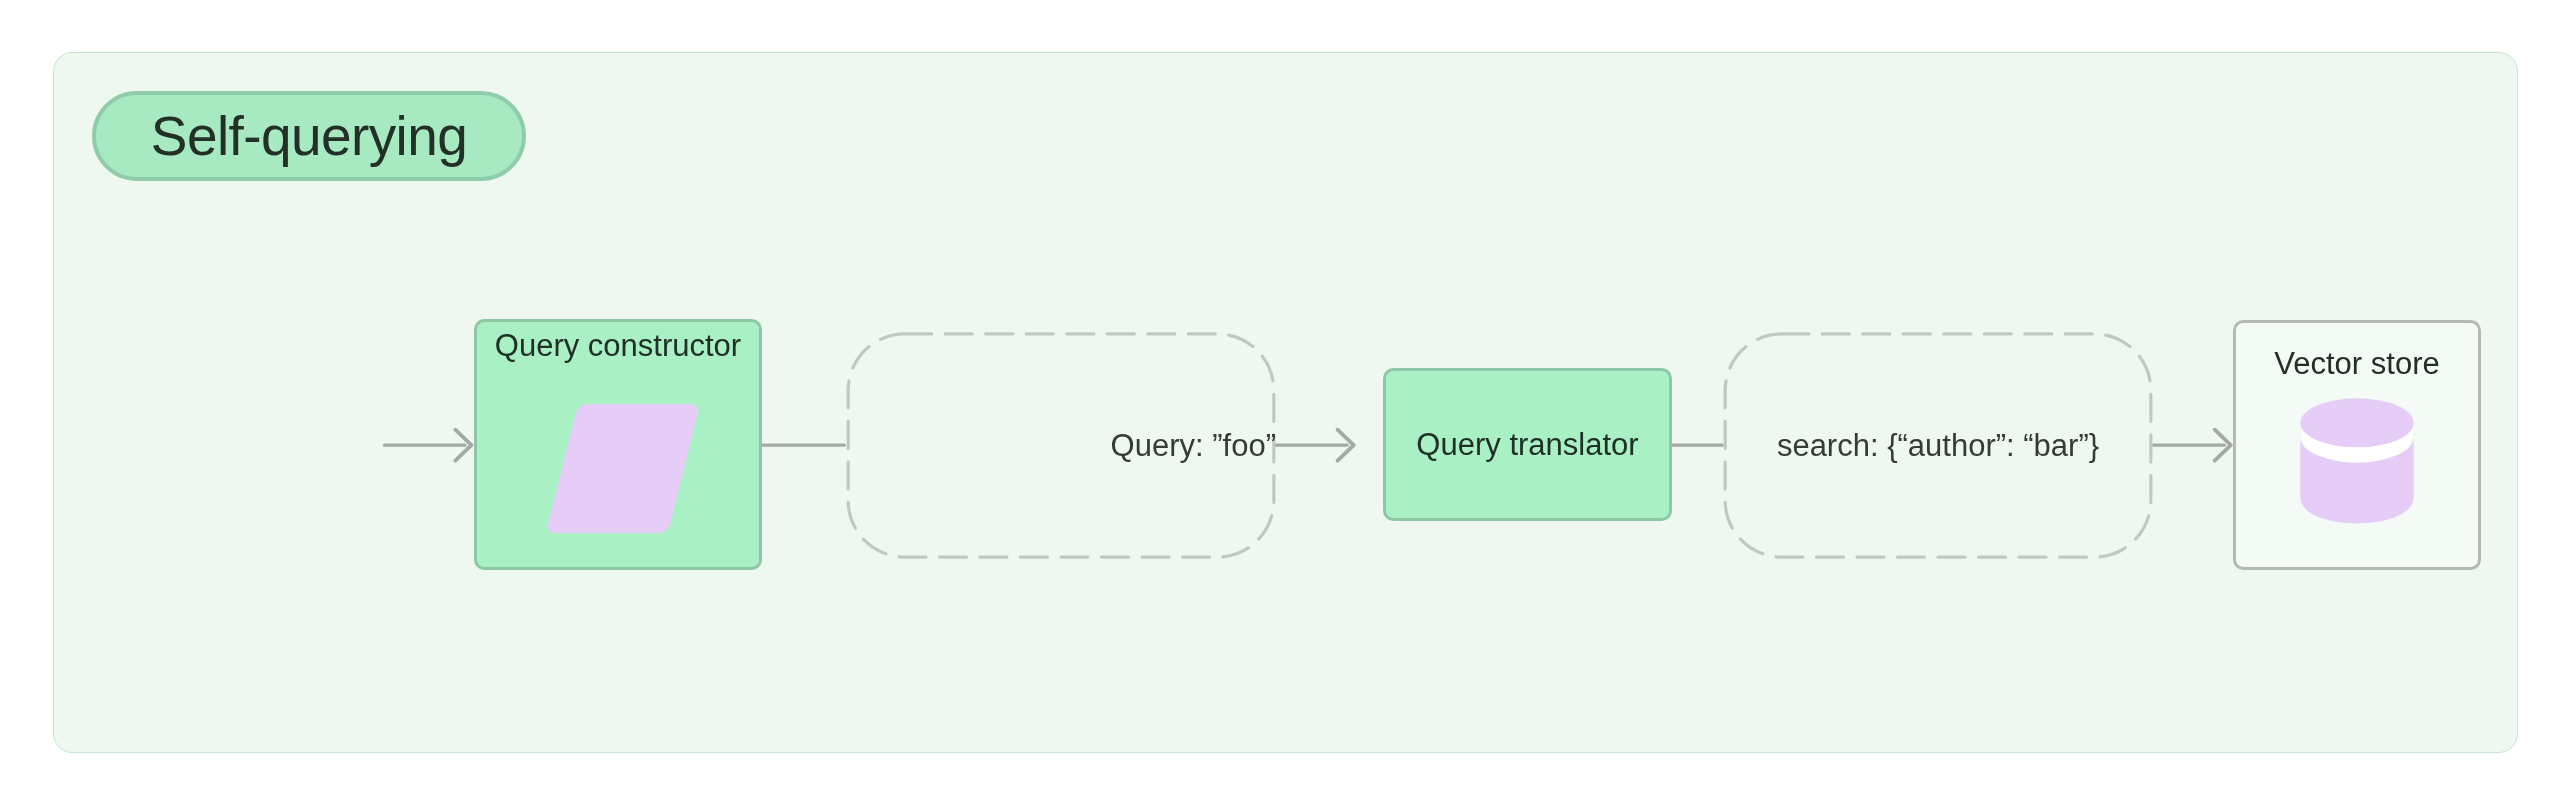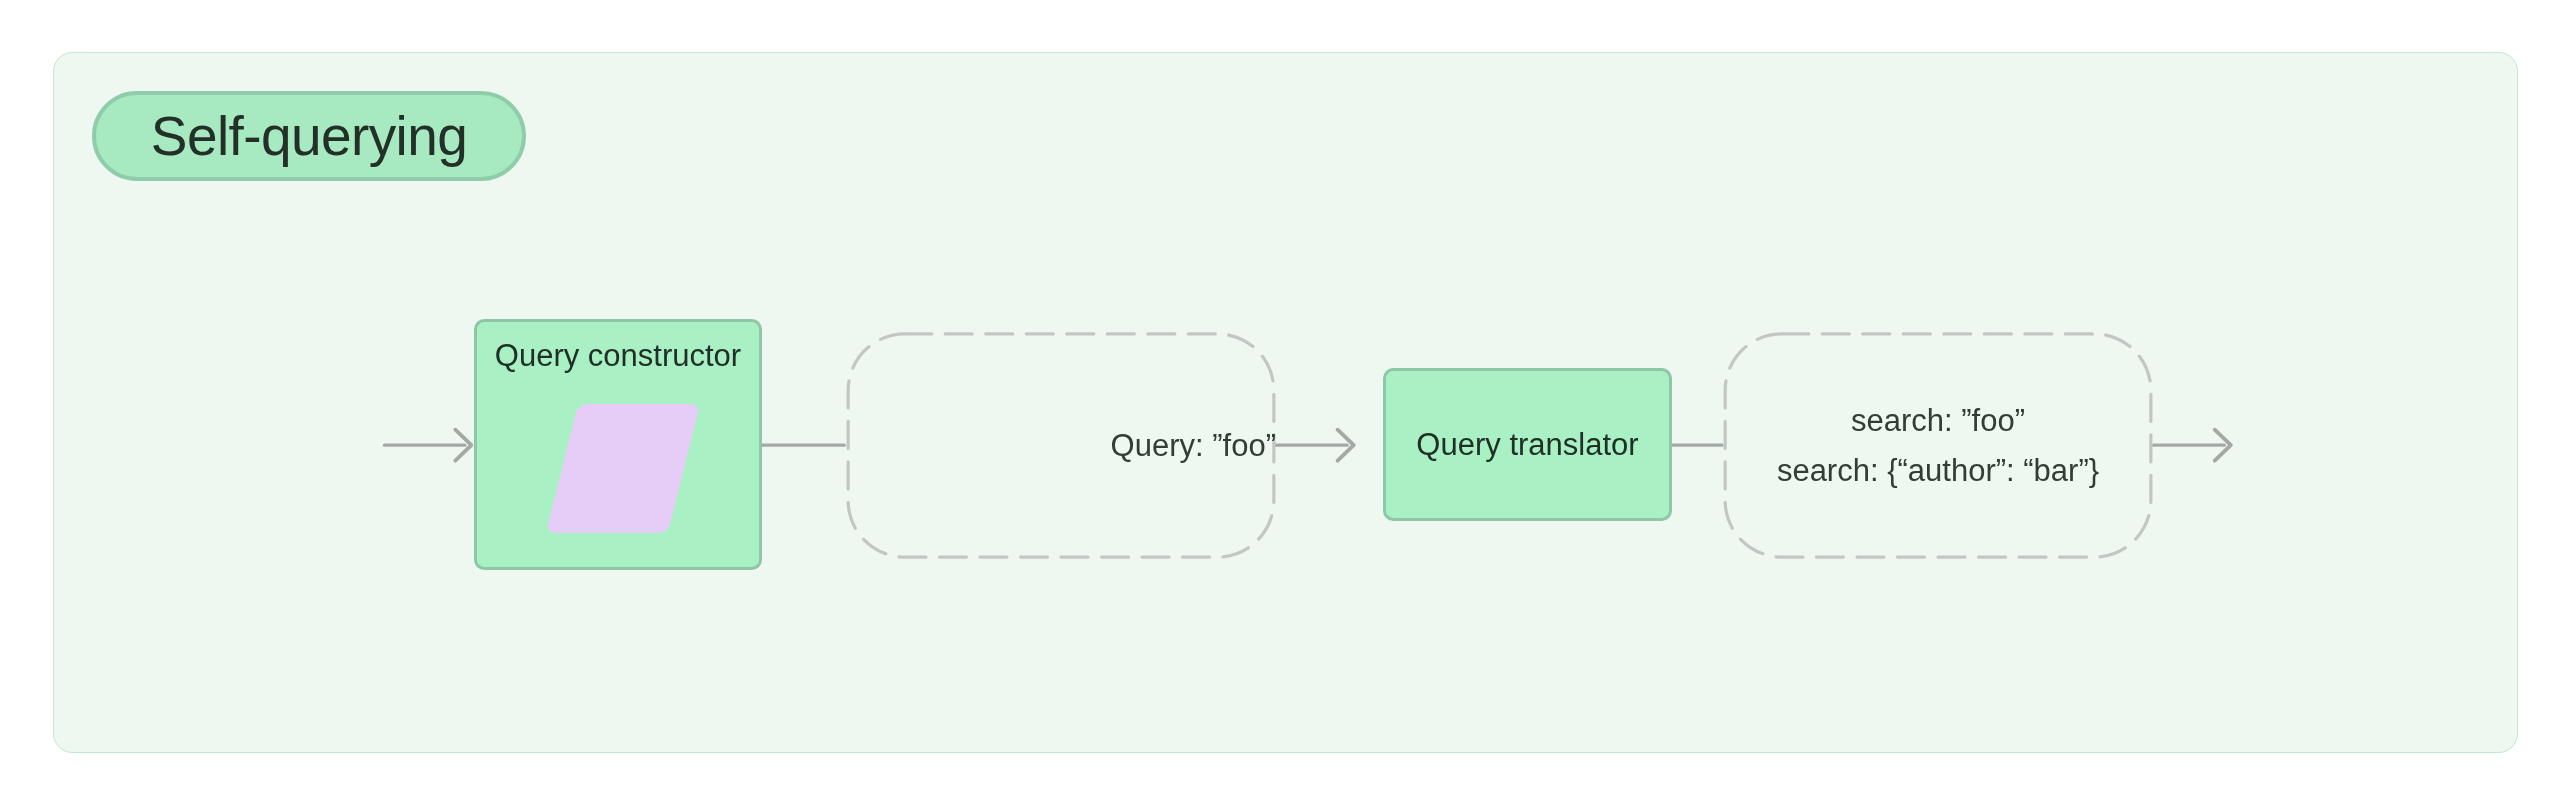--- a/index.html
+++ b/index.html
@@ -72,21 +72,21 @@
     flex-direction: column;
     align-items: center;
     color: #203026;
   }
   .box-title {
     font-size: 31px;
     font-weight: 500;
     line-height: 31px;
     white-space: nowrap;
   }
-  .constructor-box .box-title { margin-top: 18px; }
+  .constructor-box .box-title { margin-top: 8px; }
   .translator-box { justify-content: center; margin-left: 27px; }
   .vector-store-box {
     position: absolute;
     box-sizing: border-box;
     background: #f4fbf6;
     border: 3.9px solid #b5b9b5;
     border-radius: 10.3px;
     display: flex;
     flex-direction: column;
     align-items: center;
@@ -152,19 +152,26 @@
   </div>
 
   <div class="greenbox translator-box" style="left:1356px; top:368px; width:289px; height:153px;">
     <div class="box-title">Query translator</div>
   </div>
 
   <div class="dashed-node" style="left:1723px; top:332px; width:430px; height:227px;">
     <svg class="border-svg" viewBox="0 0 668 353" xmlns="http://www.w3.org/2000/svg">
       <rect x="3" y="3" width="662" height="347" rx="88" fill="none" stroke="#c3c7c3" stroke-width="5" stroke-dasharray="42 21" stroke-linecap="round"></rect>
     </svg>
-    <div class="node-text">search: ”foo”</div>
     <div class="node-text">search: {“author”: “bar”}</div>
   </div>
 
+  <div class="vector-store-box" style="left:2233px; top:320px; width:248px; height:250px;">
+    <div class="box-title">Vector store</div>
+    <svg class="cylinder-icon" width="116" height="129" viewBox="0 0 180 200" xmlns="http://www.w3.org/2000/svg">
+      <path d="M2,62 C2,86 41,100 90,100 C139,100 178,86 178,62 L178,156 C178,180 139,196 90,196 C41,196 2,180 2,156 Z" fill="#e5cdf7"></path>
+      <ellipse cx="90" cy="60" rx="86" ry="42" fill="#ffffff"></ellipse>
+      <ellipse cx="90" cy="40" rx="88" ry="38" fill="#e5cdf7"></ellipse>
+    </svg>
+  </div>
 
 </div>
 
 
 </body></html>

